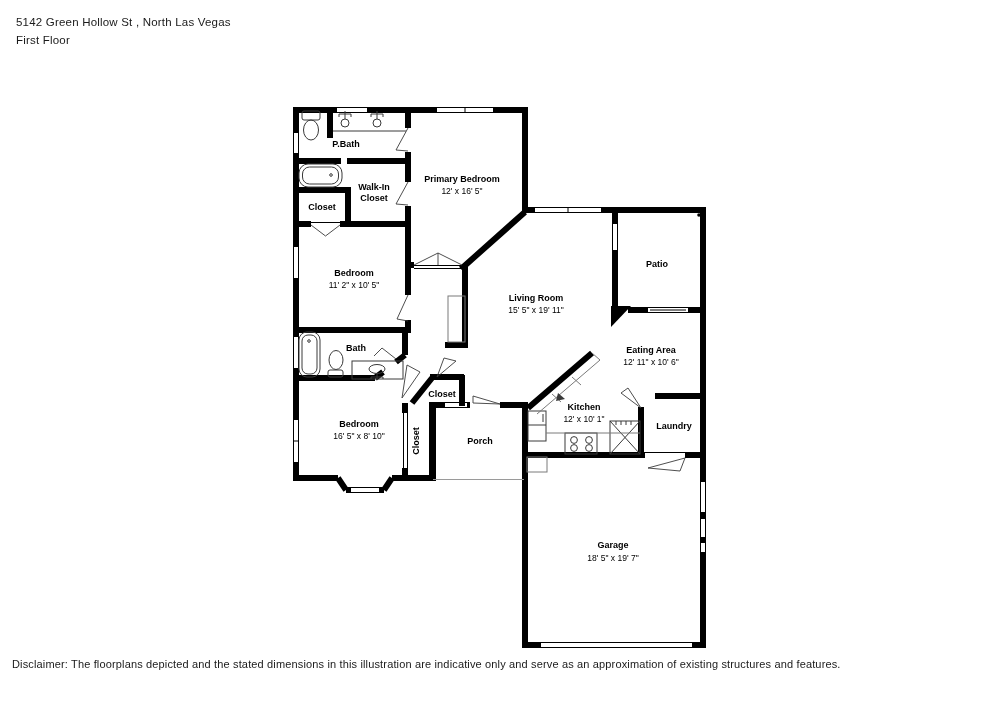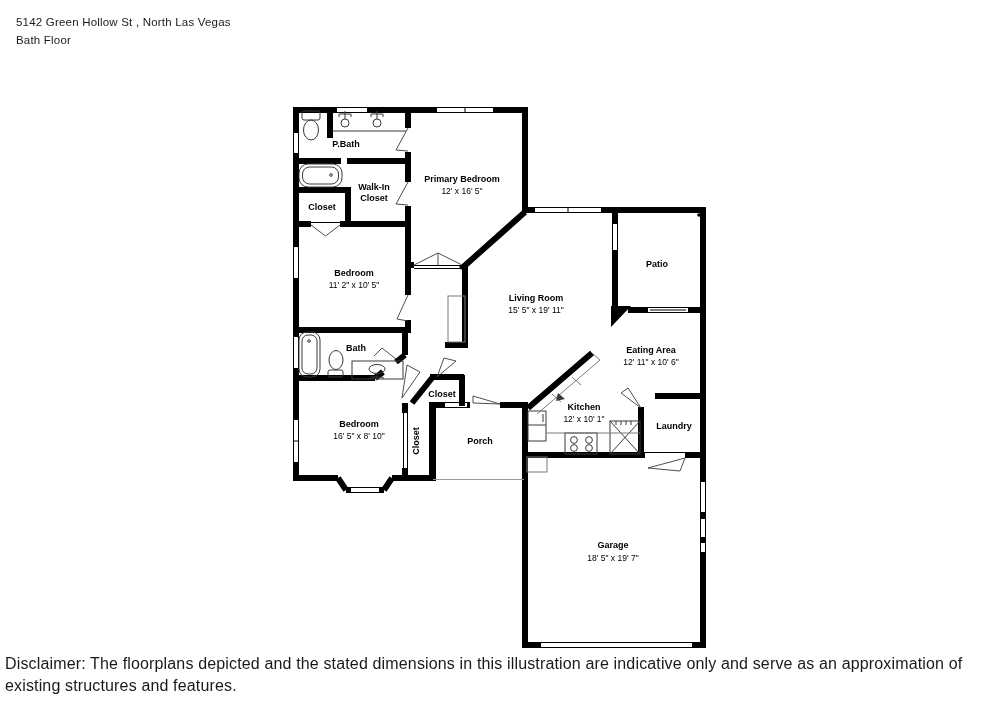--- a/index.html
+++ b/index.html
@@ -1,39 +1,39 @@
 <!DOCTYPE html>
 <html><head>
 <meta charset="utf-8">
 <style>
   html,body{margin:0;padding:0;background:#fff;}
   .page{position:relative;width:1000px;height:707px;background:#fff;overflow:hidden;
         font-family:"Liberation Sans",sans-serif;color:#1a1a1a;}
   .header{position:absolute;left:16px;top:13px;font-size:11.5px;line-height:18px;
           letter-spacing:.2px;color:#1a1a1a;}
-  .disclaimer{position:absolute;left:5px;top:653px;font-size:16px;line-height:22px;
+  .disclaimer{position:absolute;left:12px;top:653px;font-size:11px;line-height:22px;
           letter-spacing:.15px;color:#1a1a1a;}
   svg{position:absolute;left:0;top:0;}
   .wall{stroke:#000;stroke-width:6;fill:none;}
   .winline{stroke:#000;stroke-width:1;fill:none;}
   .door{stroke:#3a3a3a;stroke-width:.9;fill:none;}
   .fix{stroke:#3a3a3a;stroke-width:1;fill:none;}
   .cnt{stroke:#7a7a7a;stroke-width:1;fill:none;}
   .slab{stroke:#9a9a9a;stroke-width:1;fill:none;}
   .rn{font:bold 9px "Liberation Sans",sans-serif;fill:#000;text-anchor:middle;}
   .rd{font:8.5px "Liberation Sans",sans-serif;fill:#000;text-anchor:middle;}
 </style>
 </head>
 <body>
 
 <div class="page">
 
   <div class="header">
     <div>5142 Green Hollow St , North Las Vegas</div>
-    <div>Bath Floor</div>
+    <div>First Floor</div>
   </div>
 
   <svg width="1000" height="707" viewBox="0 0 1000 707">
 
     <g>
       <path class="wall" d="
         M293,110 H337 M367,110 H437 M493,110 H528
         M296,107 V133 M296,153 V247 M296,278 V337 M296,368 V420 M296,462 V481
         M525,107 V212
         M525,212 L461,269

